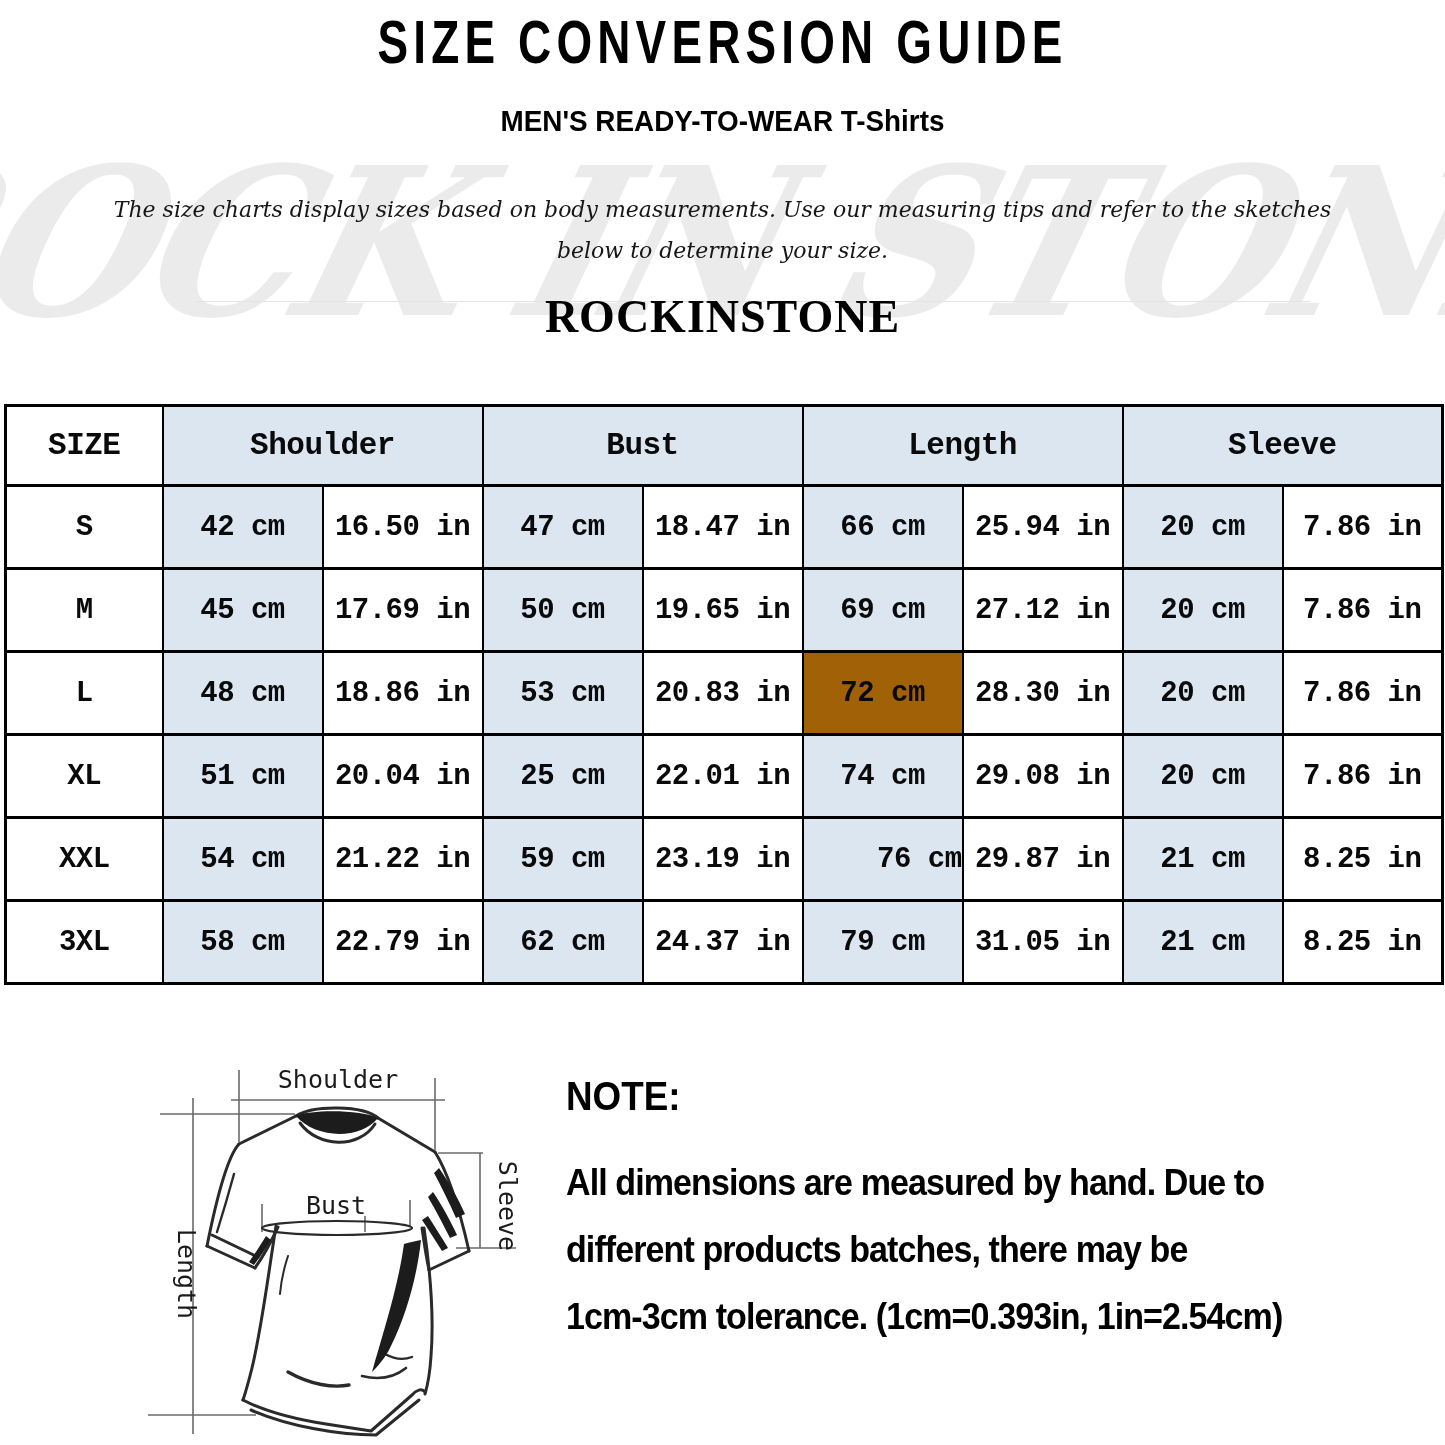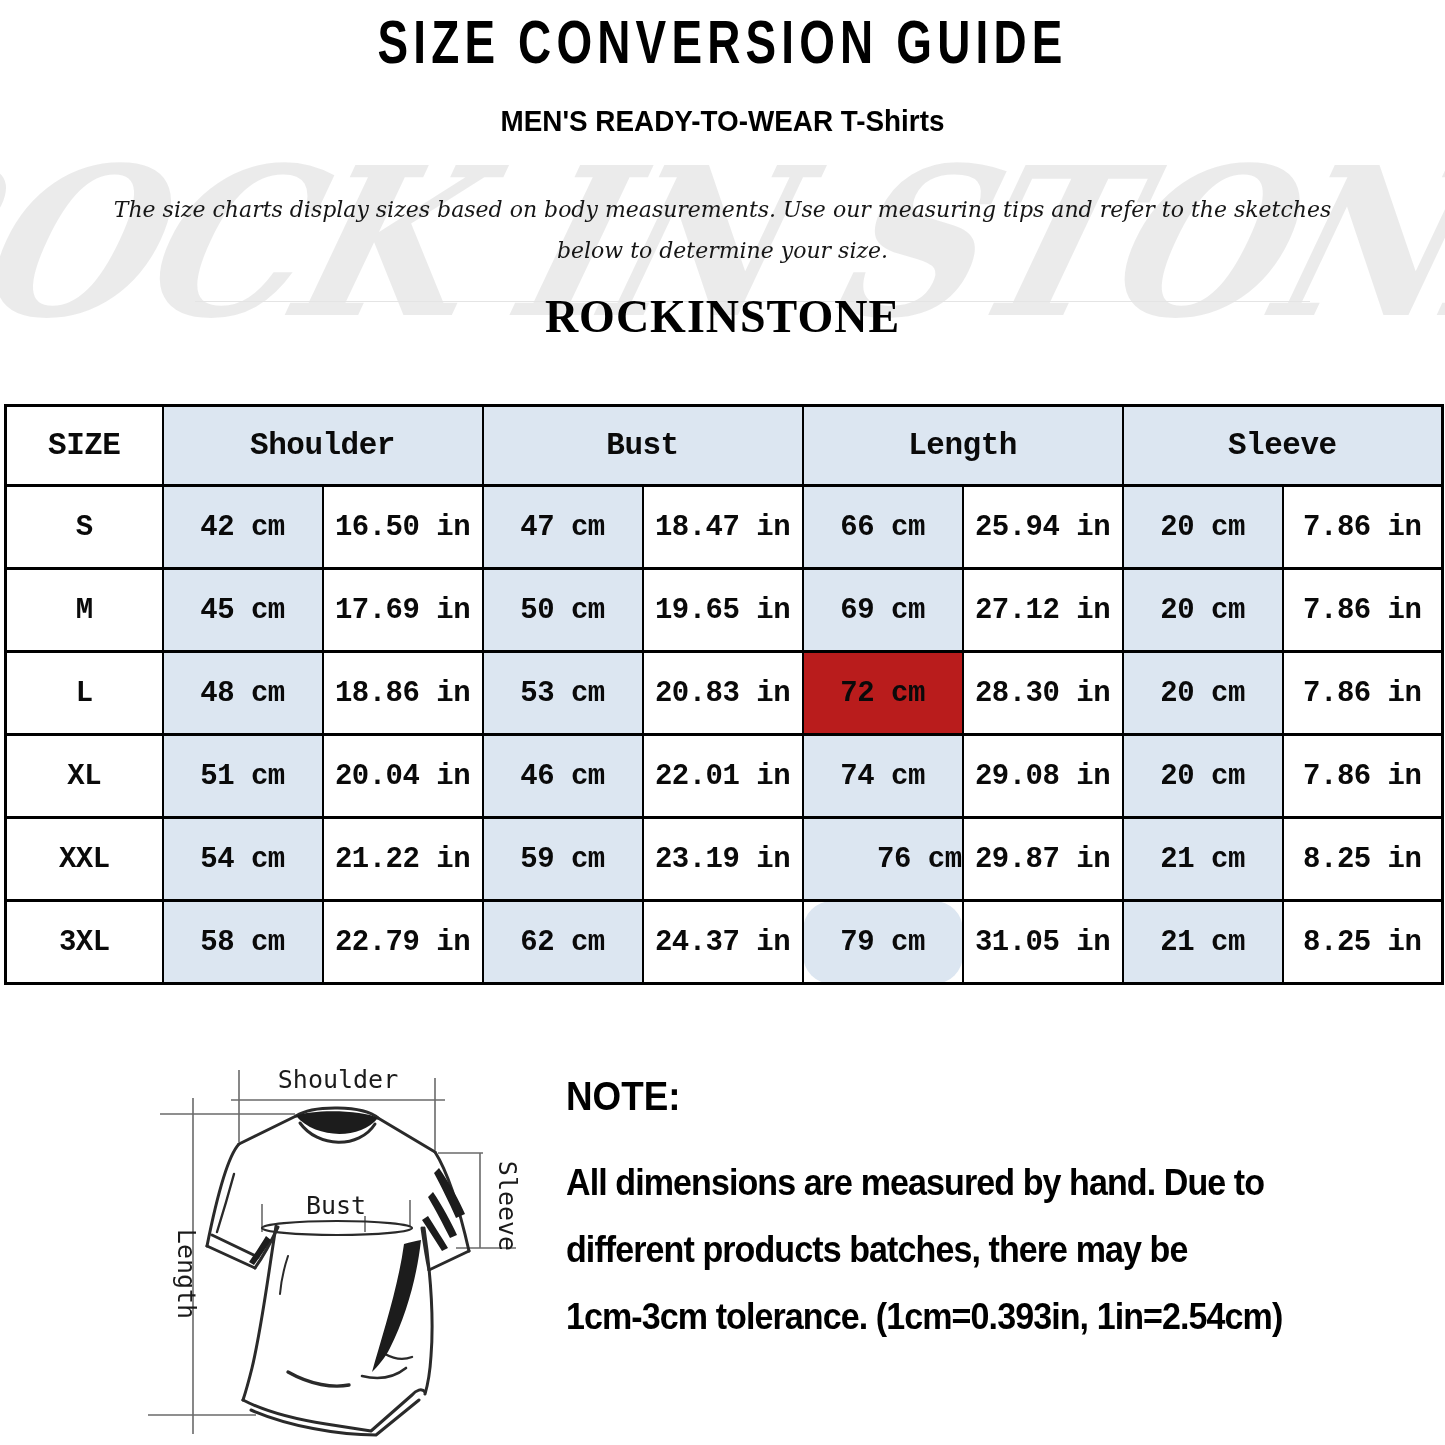--- a/index.html
+++ b/index.html
@@ -132,30 +132,30 @@
           <td>27.12 in</td>
           <td class="blu" style="background: rgb(220, 230, 241);">20 cm</td>
           <td>7.86 in</td>
         </tr>
         <tr>
           <td>L</td>
           <td class="blu" style="background: rgb(220, 230, 241);">48 cm</td>
           <td>18.86 in</td>
           <td class="blu" style="background: rgb(220, 230, 241);">53 cm</td>
           <td>20.83 in</td>
-          <td class="blu" style="background: #b91c1c;">72 cm</td>
+          <td class="blu" style="background: #a16207;">72 cm</td>
           <td>28.30 in</td>
           <td class="blu" style="background: rgb(220, 230, 241);">20 cm</td>
           <td>7.86 in</td>
         </tr>
         <tr>
           <td>XL</td>
           <td class="blu" style="background: rgb(220, 230, 241);">51 cm</td>
           <td>20.04 in</td>
-          <td class="blu" style="background: rgb(220, 230, 241);">46 cm</td>
+          <td class="blu" style="background: rgb(220, 230, 241);">25 cm</td>
           <td>22.01 in</td>
           <td class="blu" style="background: rgb(220, 230, 241);">74 cm</td>
           <td>29.08 in</td>
           <td class="blu" style="background: rgb(220, 230, 241);">20 cm</td>
           <td>7.86 in</td>
         </tr>
         <tr>
           <td>XXL</td>
           <td class="blu" style="background: rgb(220, 230, 241);">54 cm</td>
           <td>21.22 in</td>
@@ -165,21 +165,21 @@
           <td>29.87 in</td>
           <td class="blu" style="background: rgb(220, 230, 241);">21 cm</td>
           <td>8.25 in</td>
         </tr>
         <tr>
           <td>3XL</td>
           <td class="blu" style="background: rgb(220, 230, 241);">58 cm</td>
           <td>22.79 in</td>
           <td class="blu" style="background: rgb(220, 230, 241);">62 cm</td>
           <td>24.37 in</td>
-          <td class="blu" style="background: rgb(220, 230, 241); border-radius: 29px;">79 cm</td>
+          <td class="blu" style="background: rgb(220, 230, 241);">79 cm</td>
           <td>31.05 in</td>
           <td class="blu" style="background: rgb(220, 230, 241);">21 cm</td>
           <td>8.25 in</td>
         </tr>
       </tbody>
   </table>
 
   <svg class="diagram" viewBox="0 0 450 389">
     <g stroke="#6a6a6a" stroke-width="1.6" fill="none">
 

